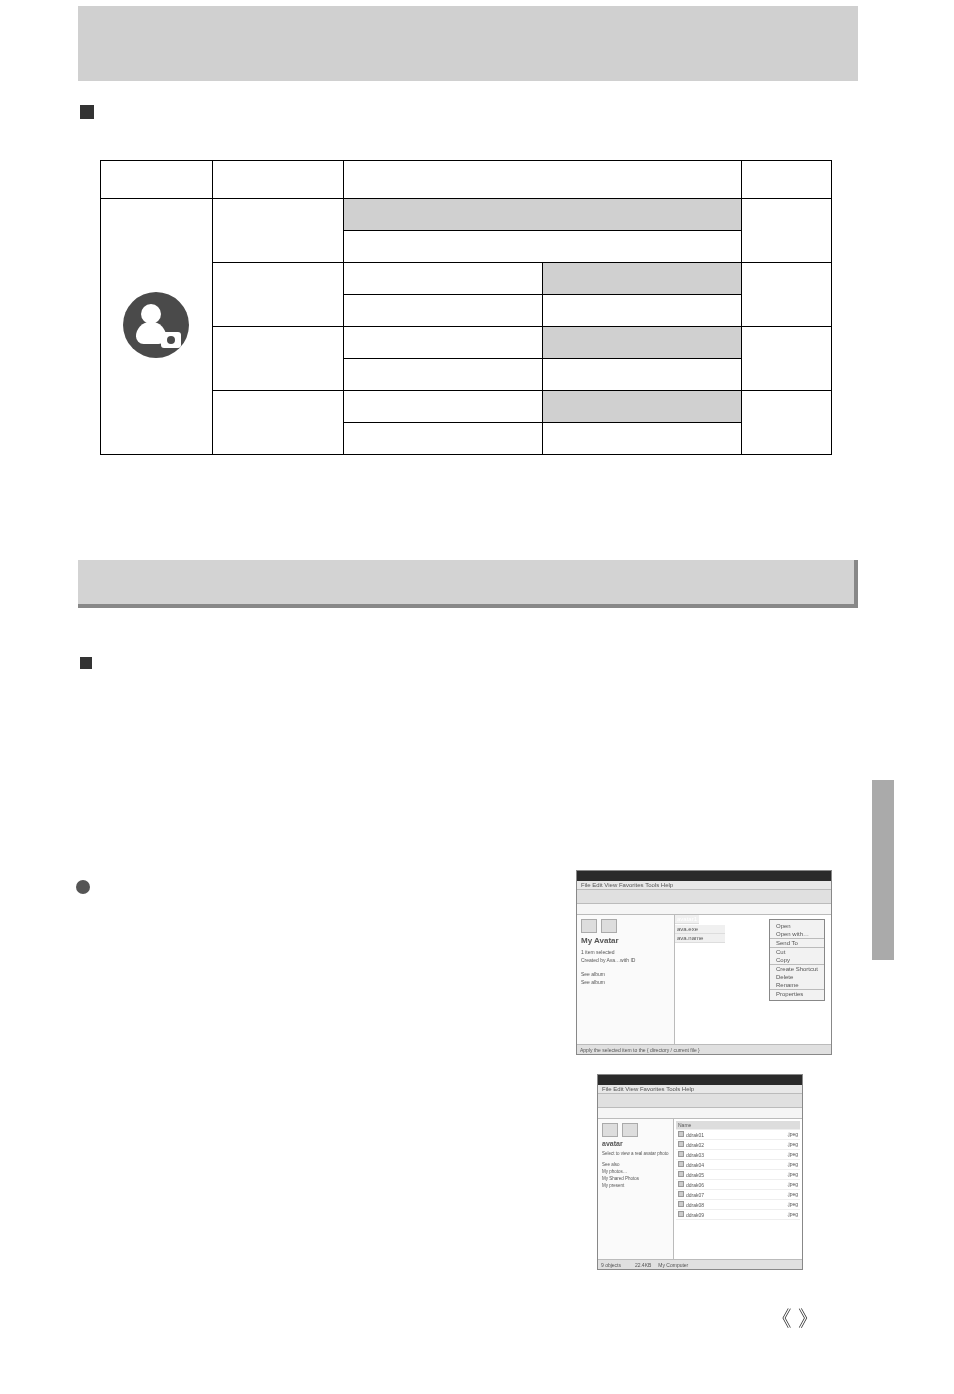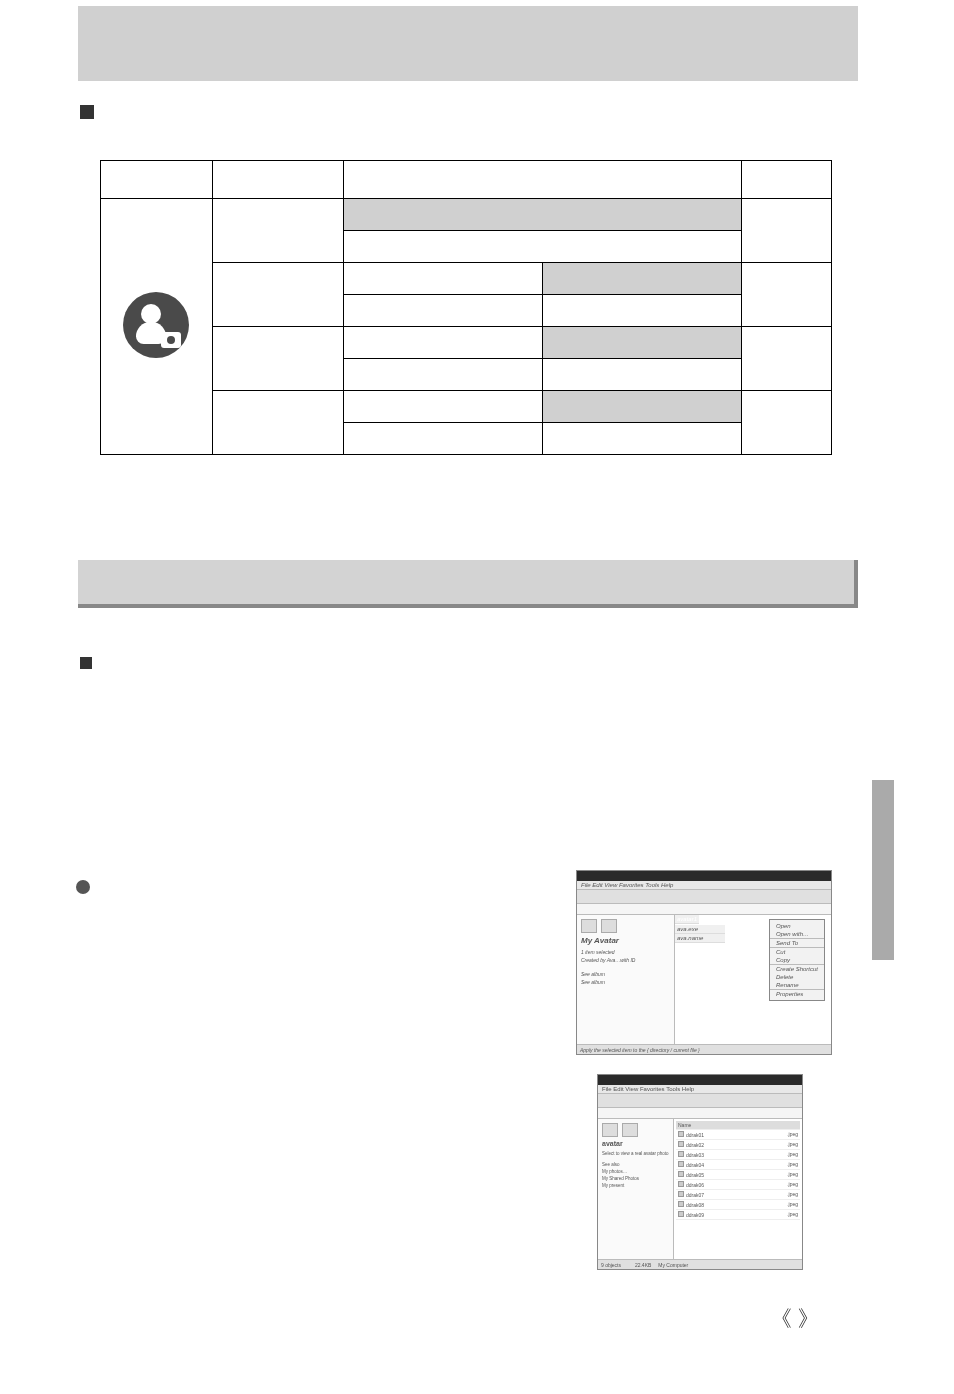--- a/index.html
+++ b/index.html
@@ -204,21 +204,21 @@
   }
   .screenshot .status {
     height: 10px;
     background: #e0e0e0;
     border-top: 1px solid #bbb;
     font-size: 5px;
     line-height: 10px;
     padding-left: 3px;
   }
 
-  .sc1 { left: 576px; top: 870px; width: 256px; height: 185px; display:flex; flex-direction:column;font-style:italic; }
+  .sc1 { left: 576px; top: 870px; width: 256px; height: 185px; display:flex; flex-direction:column; }
   .sc1 .leftpane { width: 98px; }
   .sc1 .leftpane .title { font-weight: bold; font-size: 8px; margin: 2px 0 4px 0; }
   .sc1 .leftpane .line { font-size: 5px; margin: 2px 0; }
   .sc1 .rightpane { position: relative; }
   .sc1 .filecol { position:absolute; left:0; top:0; width:50px;}
   .sc1 .filecol div { background:#f0f0f0; border-bottom:1px solid #ddd; padding:1px 2px;}
 
   .sc2 { left: 597px; top: 1074px; width: 206px; height: 196px; display:flex; flex-direction:column;}
   .sc2 .leftpane { width: 76px; }
   .sc2 .leftpane .title { font-weight: bold; font-size: 7px; margin: 2px 0 4px 0; }

